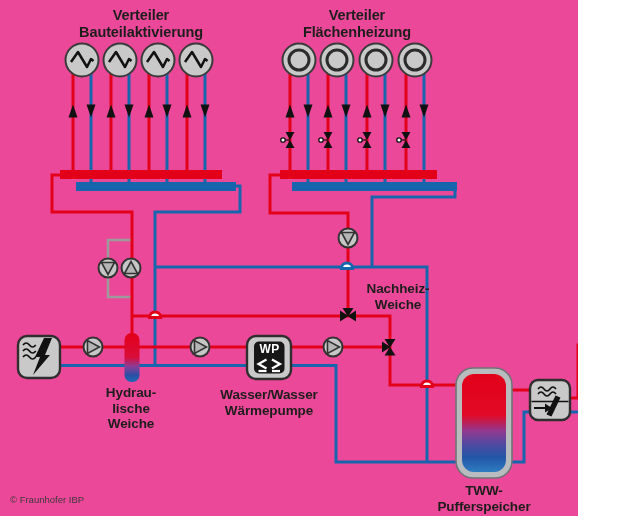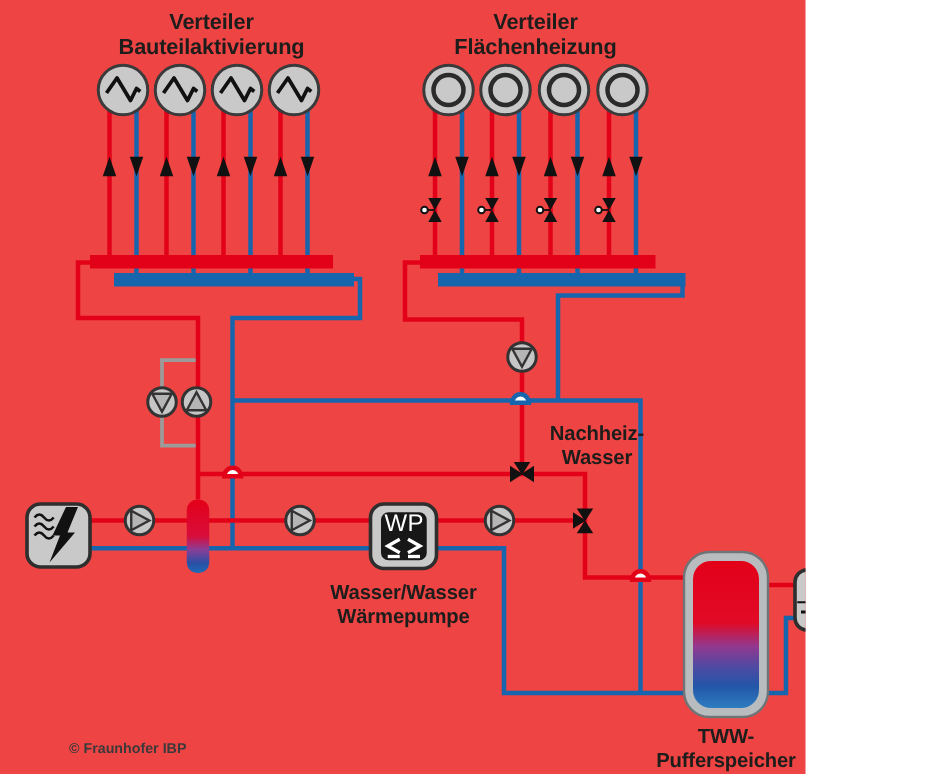--- a/index.html
+++ b/index.html
@@ -1,25 +1,25 @@
 <!DOCTYPE html>
 <html><head>
 <meta charset="utf-8">
 <style>
   html,body{margin:0;padding:0;background:#fff;}
-  #stage{position:relative;width:537px;height:516px;background:#ef4444;overflow:hidden;
+  #stage{position:relative;width:578px;height:516px;background:#ec4899;overflow:hidden;
          font-family:"Liberation Sans",sans-serif;}
   #stage svg{position:absolute;left:0;top:0;}
   .lbl{position:absolute;transform:translateX(-50%);text-align:center;white-space:pre-line;
        font-weight:bold;font-size:13.5px;line-height:15.5px;color:#1d1d1b;letter-spacing:-0.1px;}
   .title{font-size:14.5px;line-height:16.5px;}
-  .badge{position:absolute;transform:translateX(-50%);color:#fff;font-weight:normal;
-         font-size:16px;line-height:15px;letter-spacing:0.3px;}
+  .badge{position:absolute;transform:translateX(-50%);color:#fff;font-weight:bold;
+         font-size:12px;line-height:15px;letter-spacing:0.3px;}
   .copyright{position:absolute;left:10px;top:494px;font-size:9.5px;line-height:11px;
-             color:#3a3a3a;font-weight:bold;margin-left:36px;}
+             color:#3a3a3a;font-weight:normal;}
 </style>
 </head>
 <body>
 
 <div id="stage">
 
 <svg width="630" height="516" viewBox="0 0 630 516">
   <defs>
     <linearGradient id="tankGrad" x1="0" y1="0" x2="0" y2="1">
       <stop offset="0" stop-color="#e30019"></stop>
@@ -268,20 +268,23 @@
       <line x1="615" y1="354" x2="618.5" y2="362" stroke-width="1.4"></line>
     </g>
   </g>
 </svg>
 
   <div class="lbl title" style="left:141px;top:7px;">Verteiler
 Bauteilaktivierung</div>
   <div class="lbl title" style="left:357px;top:7px;">Verteiler
 Flächenheizung</div>
   <div class="lbl" style="left:398px;top:281px;">Nachheiz-
-Wasser</div>
+Weiche</div>
+  <div class="lbl" style="left:131px;top:385px;">Hydrau-
+lische
+Weiche</div>
   <div class="lbl" style="left:484px;top:483px;">TWW-
 Pufferspeicher</div>
   <div class="lbl" style="left:269px;top:387px;">Wasser/Wasser
 Wärmepumpe</div>
   <div class="badge" style="left:269.5px;top:342px;">WP</div>
   <div class="copyright">© Fraunhofer IBP</div>
 </div>
 
 </body></html>

